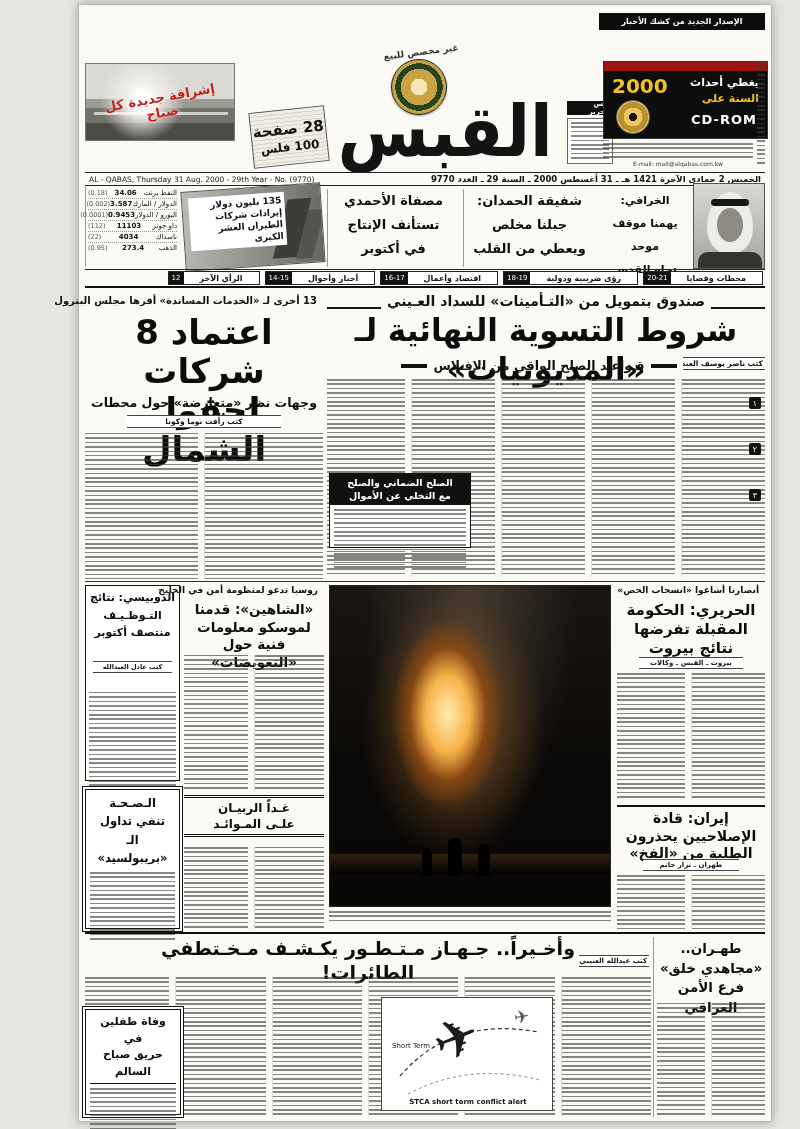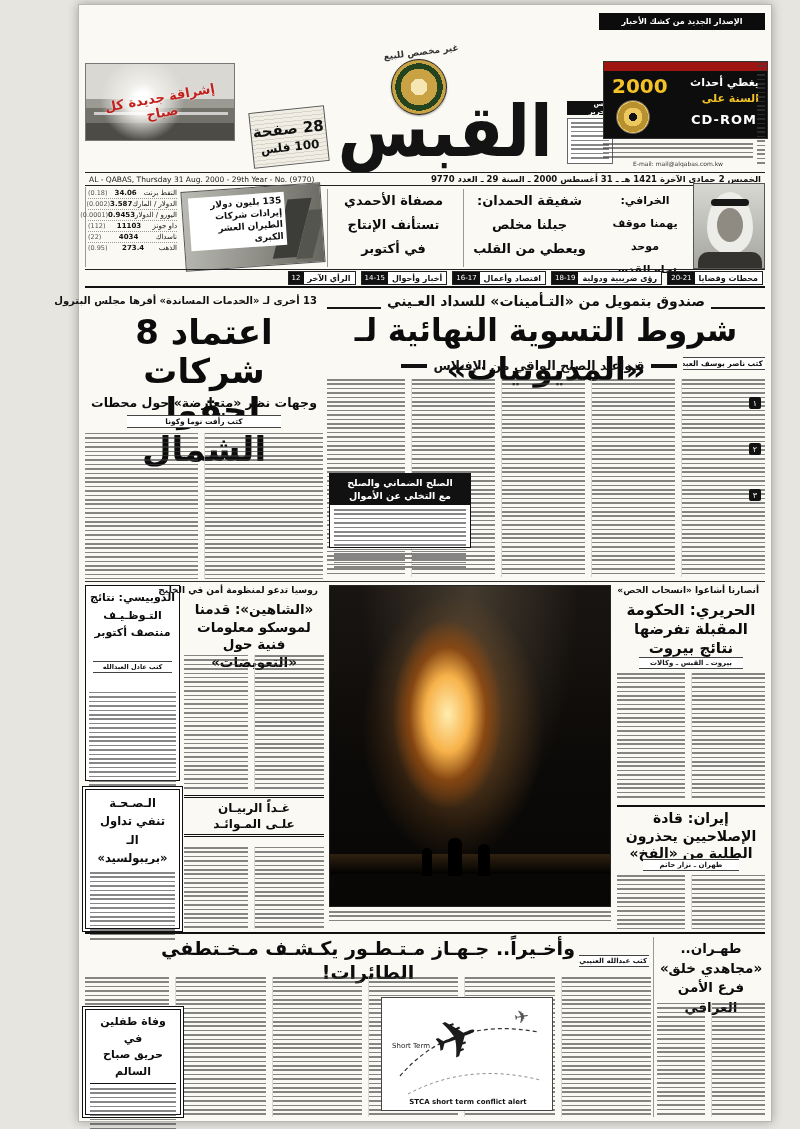--- a/index.html
+++ b/index.html
@@ -13,21 +13,21 @@
   .col{flex:1}
   .col:not(:last-child){border-left:1px solid #c7c6c0;padding-left:5px}
   .hl{font-weight:bold;text-align:center;color:#0c0c0c;line-height:1.25}
   .kick{display:flex;align-items:flex-end;gap:6px;font-weight:bold;white-space:nowrap}
   .kick::before,.kick::after{content:"";flex:1;height:2px;background:#161616}
   .byline{font-size:7.5px;text-align:center;border-top:1px solid #444;border-bottom:1px solid #444;
           padding:1px 2px;background:#fff;font-weight:bold;white-space:nowrap;overflow:hidden}
   .subbar{display:flex;align-items:center;gap:6px;font-weight:bold;font-size:12.5px;white-space:nowrap}
   .subbar::before,.subbar::after{content:"";flex:1;height:4px;background:#111}
   .chip{display:flex;align-items:center;background:#fff;border:1px solid #222;height:14px}
-  .chip .lb{font-size:8px;font-weight:bold;padding:0 4px;white-space:nowrap}
+  .chip .lb{font-size:8px;font-weight:bold;padding:0 16px;white-space:nowrap}
   .chip .pg{background:#111;color:#fff;font-size:7px;padding:0 3px;height:100%;display:flex;align-items:center;direction:ltr}
   .mrow{display:flex;justify-content:space-between;align-items:center;border-bottom:1px dotted #9a9a94;
         font-size:7px;padding:1px 0;white-space:nowrap}
   .mrow .ch{direction:ltr;color:#555;font-size:6.5px}
   .mrow .vl{font-weight:bold;direction:ltr}
   .point{position:absolute;width:12px;height:12px;background:#111;color:#fff;font-size:8px;
          display:flex;align-items:center;justify-content:center;border-radius:2px}
   .boxframe{background:#fff;border:1px solid #111;box-shadow:0 0 0 2px #fff,0 0 0 3px #111}
   .ltr{direction:ltr}
 </style>

